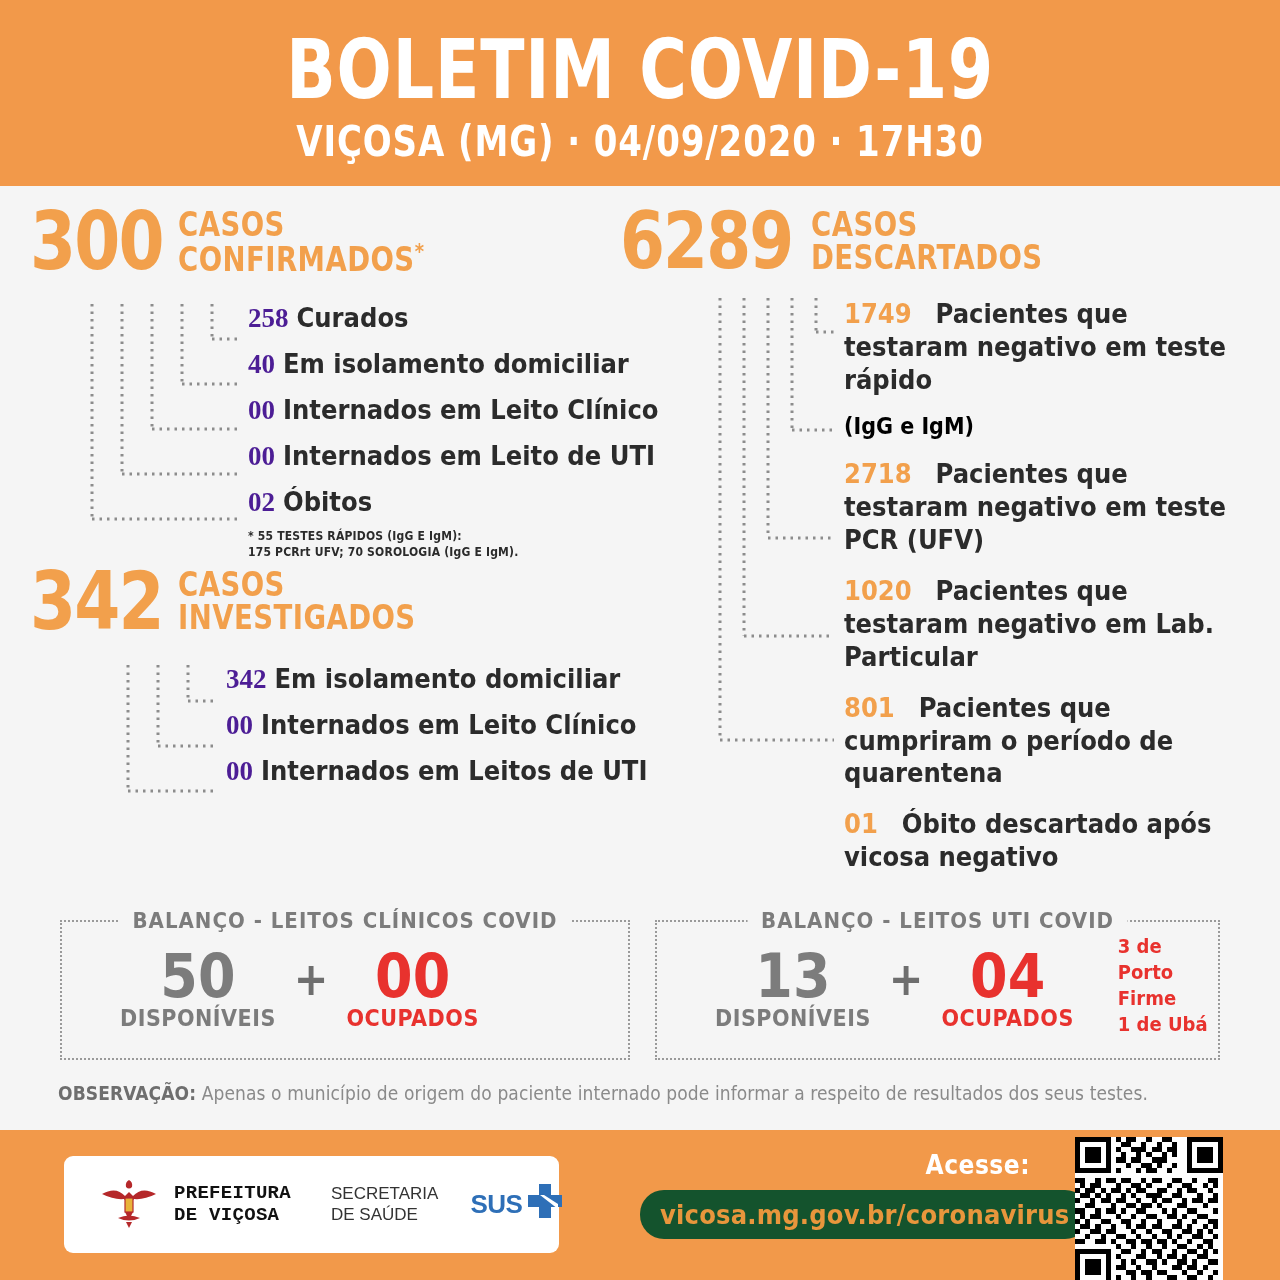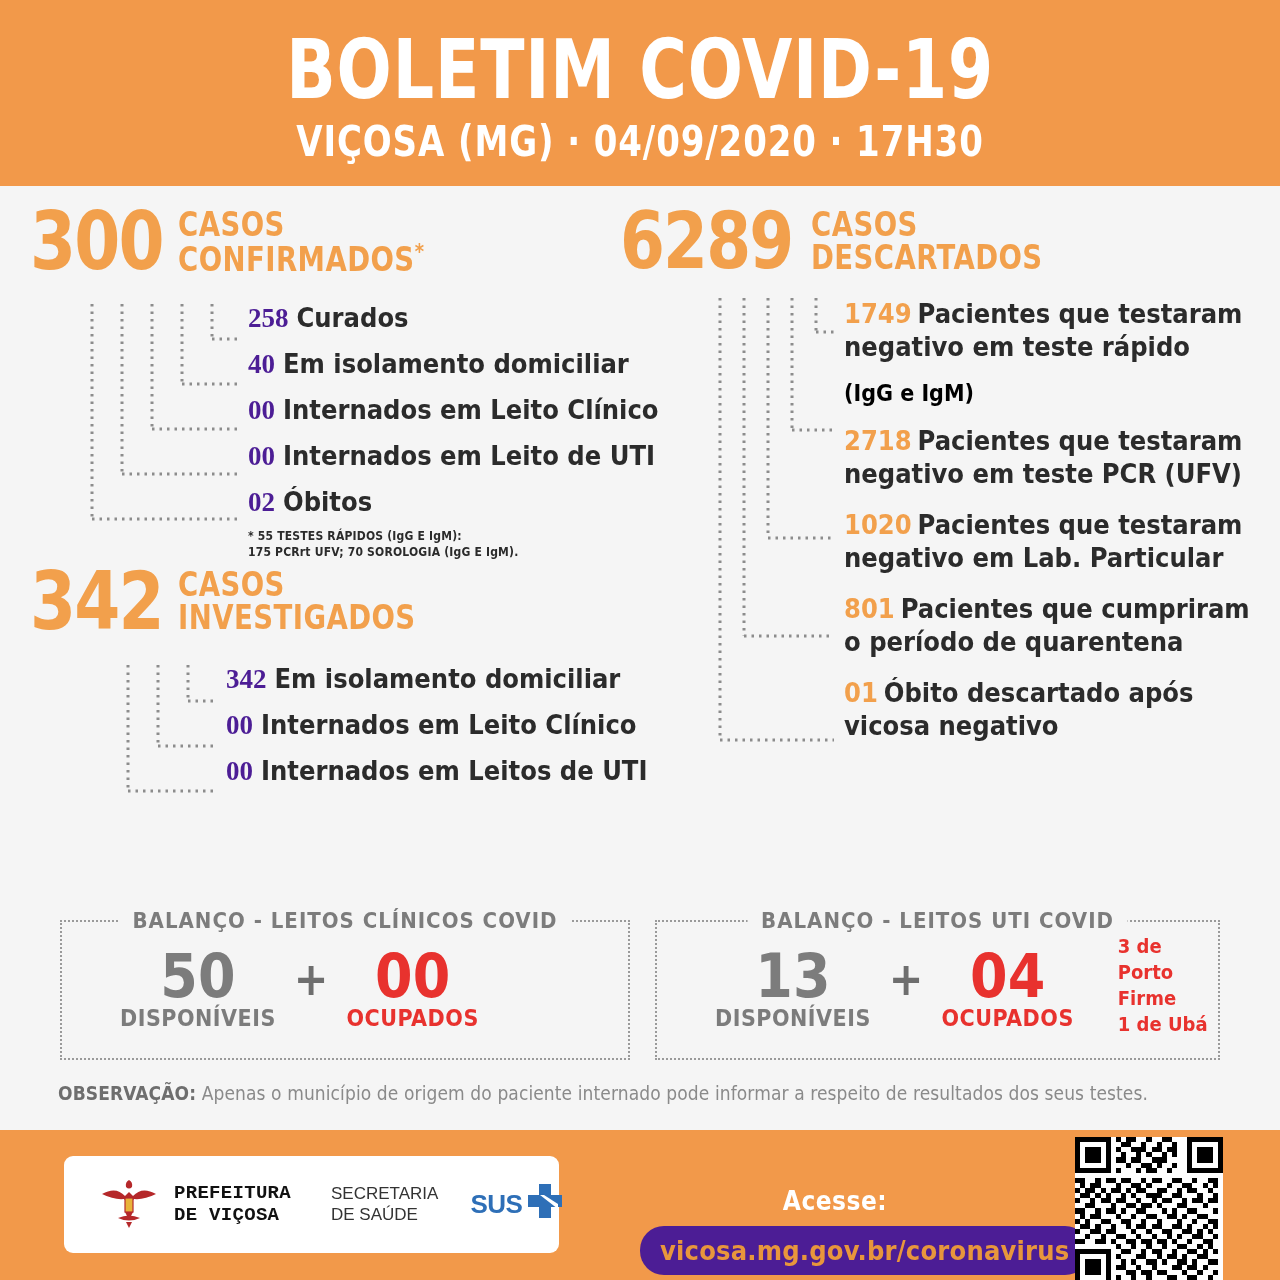--- a/index.html
+++ b/index.html
@@ -116,21 +116,21 @@
     color:#2B2B2B;
     line-height:1.35;
     letter-spacing:0.2px;
   }
 
   
   .ritem{ font-size:27px; line-height:1.22; }
   .ritem .n{
     color:#F2A04C; font-weight:bold;
     font-family:"DejaVu Sans Condensed","Liberation Sans Narrow","Liberation Sans",sans-serif;
-    margin-right:6px;
+    margin-right:24px;
   }
   .ritem .t{
     color:#2B2B2B; font-weight:bold;
     font-family:"DejaVu Sans Condensed","Liberation Sans Narrow","Liberation Sans",sans-serif;
   }
   .ritem .small{
     display:block; font-size:23px; font-weight:bold; color:#000000;
     font-family:"DejaVu Sans Condensed","Liberation Sans Narrow","Liberation Sans",sans-serif;
     margin-top:15px;
   }
@@ -202,27 +202,27 @@
   .sec{
     font-family:"Liberation Sans", sans-serif; font-size:17px;
     color:#333; line-height:1.2;
   }
   .sus{ display:flex; align-items:center; margin-left:18px; gap:2px; }
   .sus-txt{
     font-family:"Liberation Sans", sans-serif; font-weight:bold;
     font-size:26px; color:#2E6FB7; letter-spacing:-0.5px;
   }
 
-  .acesse-wrap{ position:absolute; left:640px; top:20px; width:390px; text-align:center;margin-top:36px; }
+  .acesse-wrap{ position:absolute; left:640px; top:20px; width:390px; text-align:right; }
   .acesse{
     font-family:"DejaVu Sans Condensed","Liberation Sans Narrow","Liberation Sans",sans-serif;
     font-weight:bold; font-size:26px; color:#FFFFFF; letter-spacing:0.5px;
   }
   .url-pill{
-    margin-top:10px; background:#4c1d95; border-radius:24px;
+    margin-top:10px; background:#14532d; border-radius:24px;
     padding:9px 20px; display:inline-block;
   }
   .url-pill span{
     font-family:"DejaVu Sans Condensed","Liberation Sans Narrow","Liberation Sans",sans-serif;
     font-weight:bold; font-size:27px; color:#E8963C; letter-spacing:0.2px;
   }
 
   .qr{ position:absolute; left:1075px; top:1137px; width:148px; height:148px; }
 </style>
 </head>

